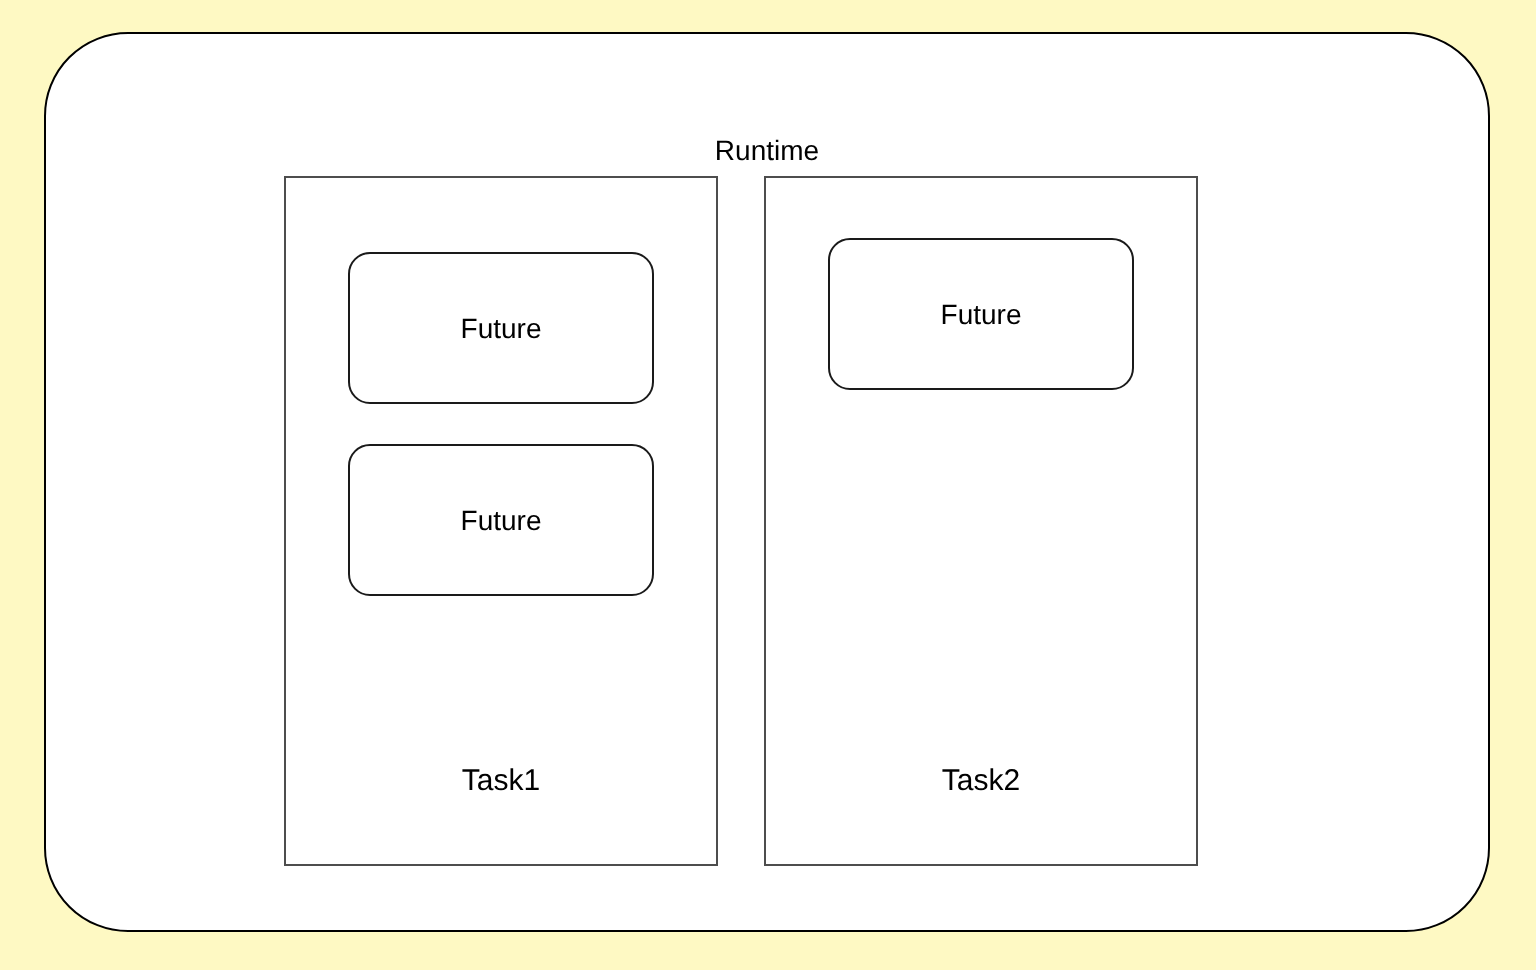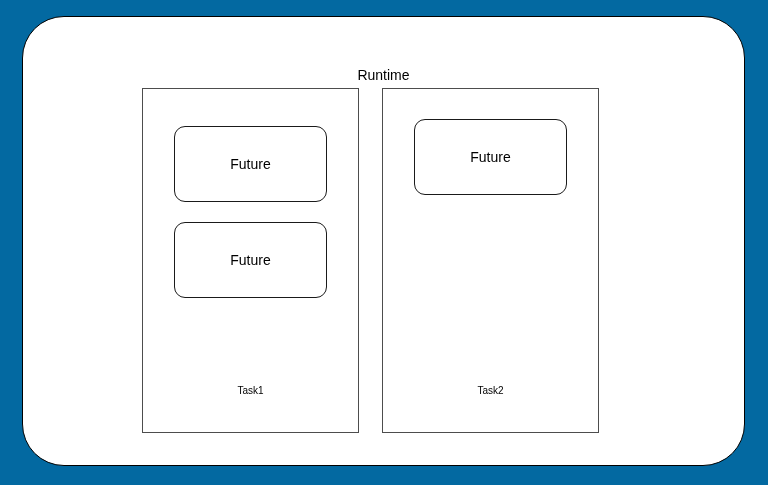--- a/index.html
+++ b/index.html
@@ -11,21 +11,21 @@
     width: 768px;
     height: 485px;
     font-family: "Liberation Sans", sans-serif;
     overflow: hidden;
   }
 
   #canvas {
     position: relative;
     width: 768px;
     height: 485px;
-    background: #0369a1;
+    background: #fef9c3;
   }
 
   
   .runtime-box {
     position: absolute;
     left: 22px;
     top: 16px;
     width: 723px;
     height: 450px;
     box-sizing: border-box;
@@ -58,21 +58,21 @@
   }
   .task-box.task-1 { left: 142px; }
   .task-box.task-2 { left: 382px; }
 
   .task-label {
     position: absolute;
     left: 0;
     right: 0;
     bottom: 32px;
     text-align: center;
-    font-size: 10px;
+    font-size: 15px;
     color: #000000;
     line-height: 18px;
     white-space: nowrap;
   }
 
   
   .future-box {
     position: absolute;
     box-sizing: border-box;
     border: 1px solid #1a1a1a;

